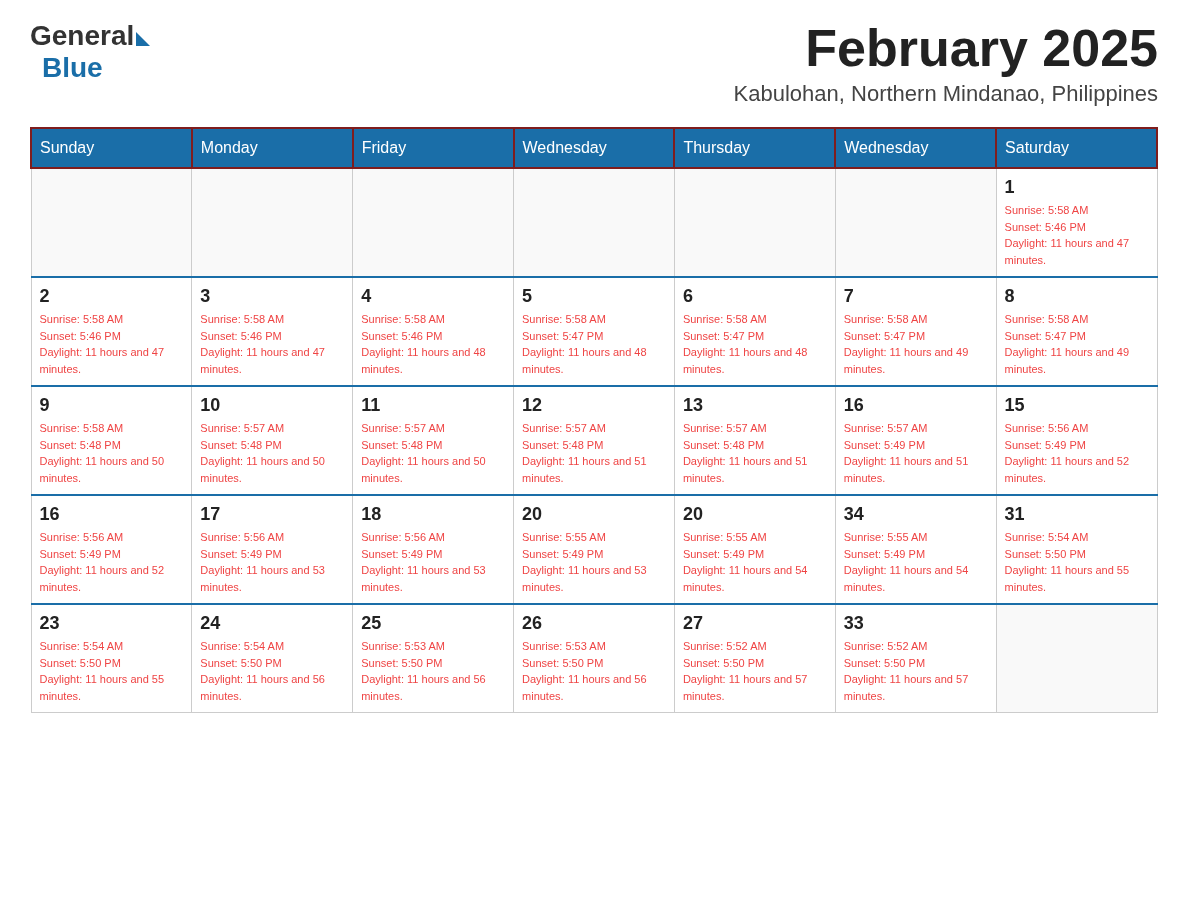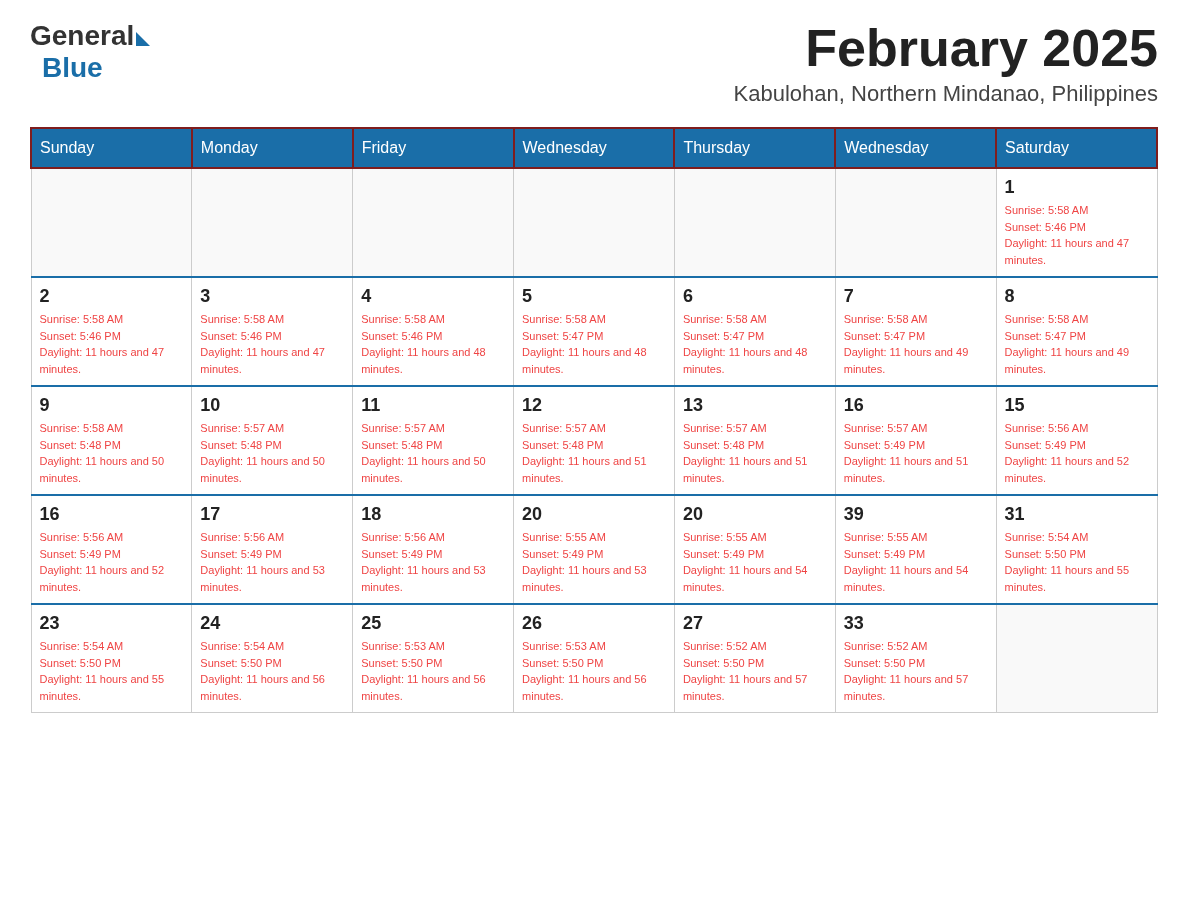--- a/index.html
+++ b/index.html
@@ -258,21 +258,21 @@
 Sunset: 5:49 PM
 Daylight: 11 hours and 53 minutes.</div>
         </td>
         <td>
           <span class="day-number">20</span>
           <div class="day-info" style="white-space: pre-line;">Sunrise: 5:55 AM
 Sunset: 5:49 PM
 Daylight: 11 hours and 54 minutes.</div>
         </td>
         <td>
-          <span class="day-number">39</span>
+          <span class="day-number">34</span>
           <div class="day-info" style="white-space: pre-line;">Sunrise: 5:55 AM
 Sunset: 5:49 PM
 Daylight: 11 hours and 54 minutes.</div>
         </td>
         <td>
           <span class="day-number">31</span>
           <div class="day-info" style="white-space: pre-line;">Sunrise: 5:54 AM
 Sunset: 5:50 PM
 Daylight: 11 hours and 55 minutes.</div>
         </td>

